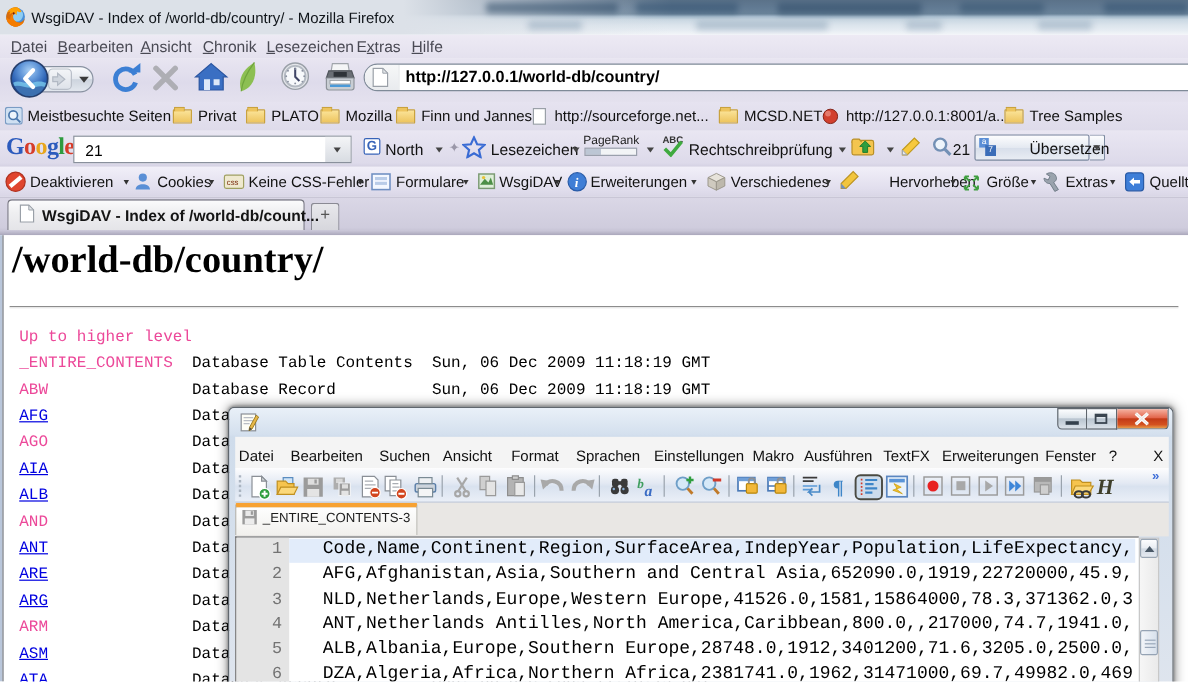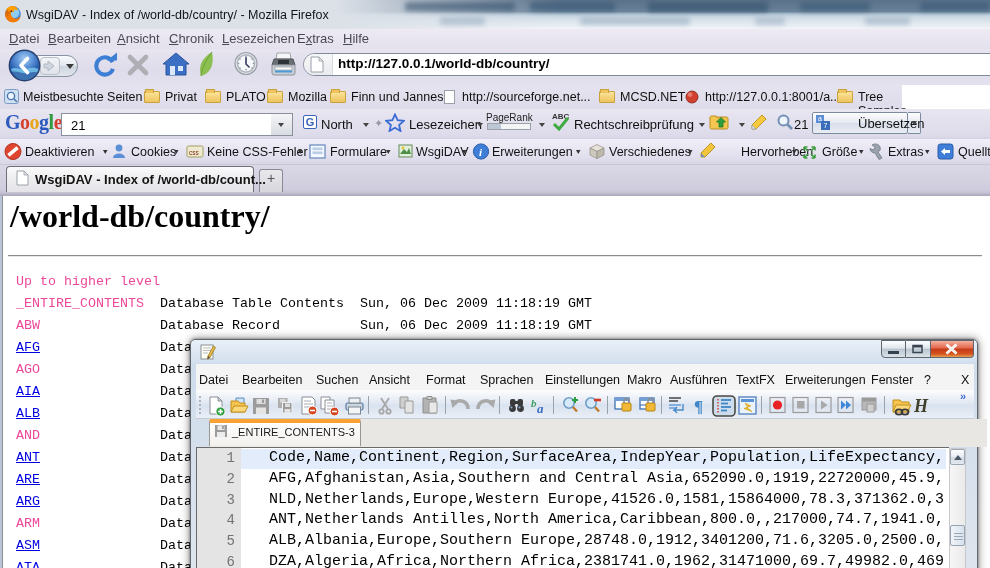--- a/index.html
+++ b/index.html
@@ -34,21 +34,21 @@
   #navdrop { left:66px; top:64px; width:0; height:0; border-left:4px solid transparent; border-right:4px solid transparent; border-top:5px solid #3a3a3a; }
 
   
   #urlbar { left:303px; top:53px; width:700px; height:23px; background:#fff; border:1px solid #7f8a98;
      border-radius:12px 0 0 12px; }
   #urlfav { left:304px; top:54px; width:29px; height:21px; background:linear-gradient(to bottom,#f6f7f8,#e9ebee);
      border-radius:11px 0 0 11px; border-right:1px solid #d6d9de; }
   #urltxt { left:338px; top:56px; font-size:13.5px; font-weight:bold; color:#000; letter-spacing:0px; }
 
   
-  #bmbar { left:0; top:85px; width:902px; height:24px;
+  #bmbar { left:0; top:85px; width:990px; height:24px;
     background:linear-gradient(to bottom,#e6e3f0,#dedbea); font-size:12.5px; color:#111; }
   #bmbar span.lbl { position:absolute; top:5px; }
   .folder { position:absolute; top:6px; width:16px; height:12px; border-radius:1px;
     background:linear-gradient(to bottom,#fbe49a,#edc45e); border:1px solid #c9a23e; }
   .folder:before { content:""; position:absolute; left:0px; top:-3px; width:7px; height:3px;
     background:#edc45e; border:1px solid #c9a23e; border-bottom:none; border-radius:1px 1px 0 0; }
   .pageico { position:absolute; top:5px; width:11px; height:14px; background:#fff; border:1px solid #9aa0a8; }
 
   
   #gbar { left:0; top:109px; width:990px; height:30px;
@@ -92,21 +92,21 @@
   .wb { position:absolute; top:0px; height:18px; border:1px solid #5f666d; }
   #wbmin { left:690px; width:25px; border-radius:0 0 0 4px; background:linear-gradient(to bottom,#fdfeff,#dfe6ec 45%,#b8c4cf 50%,#dbe2e9); }
   #wbmax { left:715px; width:25px; border-left:none; background:linear-gradient(to bottom,#fdfeff,#dfe6ec 45%,#b8c4cf 50%,#dbe2e9); }
   #wbclose { left:740px; width:43px; border-left:none; border-radius:0 0 4px 0;
      background:linear-gradient(to bottom,#f5b1a0 0%,#e2654a 45%,#c23a17 50%,#d4511f 80%,#e8a14e 100%); }
 
   #nppmenu { left:5px; top:24px; width:778px; height:26px; background:#f4f4f4; font-size:12.5px; color:#101010; }
   #nppmenu span { position:absolute; top:9px; }
   #npptools { left:5px; top:50px; width:778px; height:29px;
      background:linear-gradient(to bottom,#fdfdfe 0%,#e3e9f3 45%,#d9e2ef 55%,#eaeff7 100%); border-bottom:1px solid #c4cbd6;}
-  #npptabbar { left:18px; top:79px; width:778px; height:28px; background:#e9e7e4; }
+  #npptabbar { left:5px; top:79px; width:778px; height:28px; background:#e9e7e4; }
   #npptab { left:0px; top:0px; width:152px; height:27px; background:linear-gradient(to bottom,#fefefe,#f1f0ed);
      border:1px solid #989890; border-top:4px solid #f7a233; border-bottom:none; border-radius:2px 2px 0 0; }
   #npptab .txt { position:absolute; left:23px; top:7px; font-size:11px; color:#1c1c1c; }
 
   #nppedit { left:5px; top:107px; width:753px; height:125px; background:#fff; border-top:1px solid #6a6a6a; border-left:1px solid #6a6a6a; overflow:hidden; }
   #nppnums { position:absolute; left:0; top:0; width:44px; height:125px; background:#e4e4e4;
      font-family:"Liberation Mono", monospace; font-size:14px; color:#737373; text-align:right; line-height:20.8px; padding-right:6px; white-space:pre; }
   #nppcurline { position:absolute; left:44px; top:1px; width:705px; height:20px; background:#e2ecfa; }
   #npptext { position:absolute; left:72px; top:0px; font-family:"Liberation Mono", monospace; font-size:15px; line-height:20.8px; color:#000; white-space:pre; width:676px; overflow:hidden; }
   #nppscroll { position:absolute; left:758px; top:108px; width:17px; height:124px; background:linear-gradient(to right,#f6f6f6,#eaeaea); border:1px solid #c8c8c8; }

